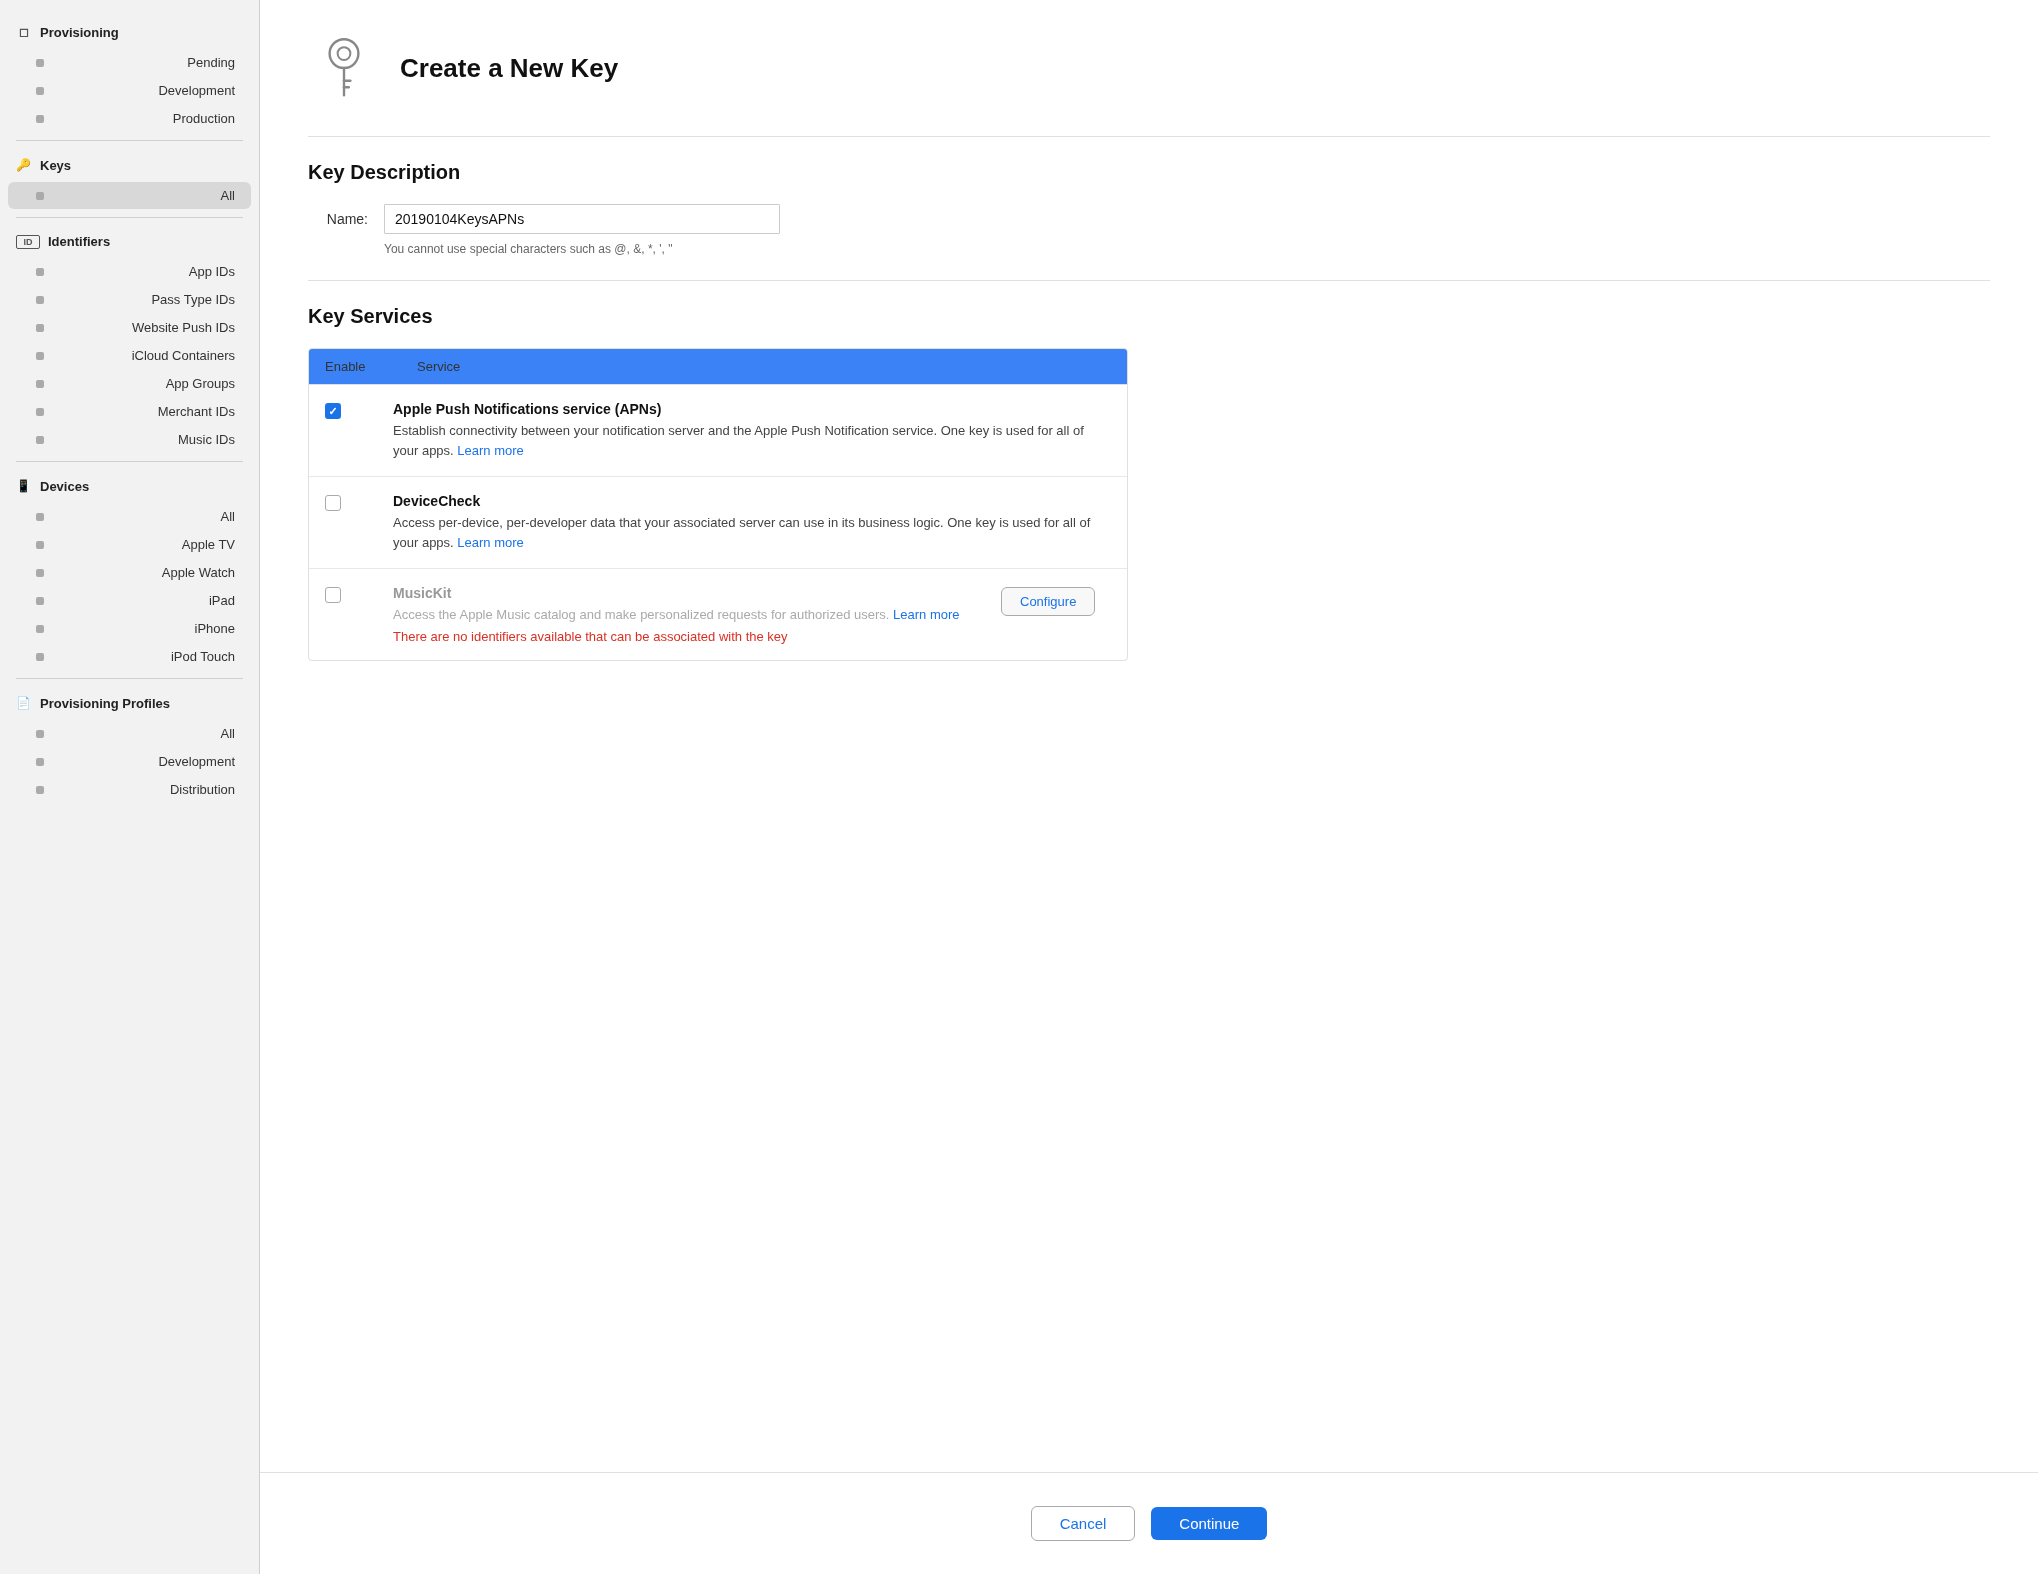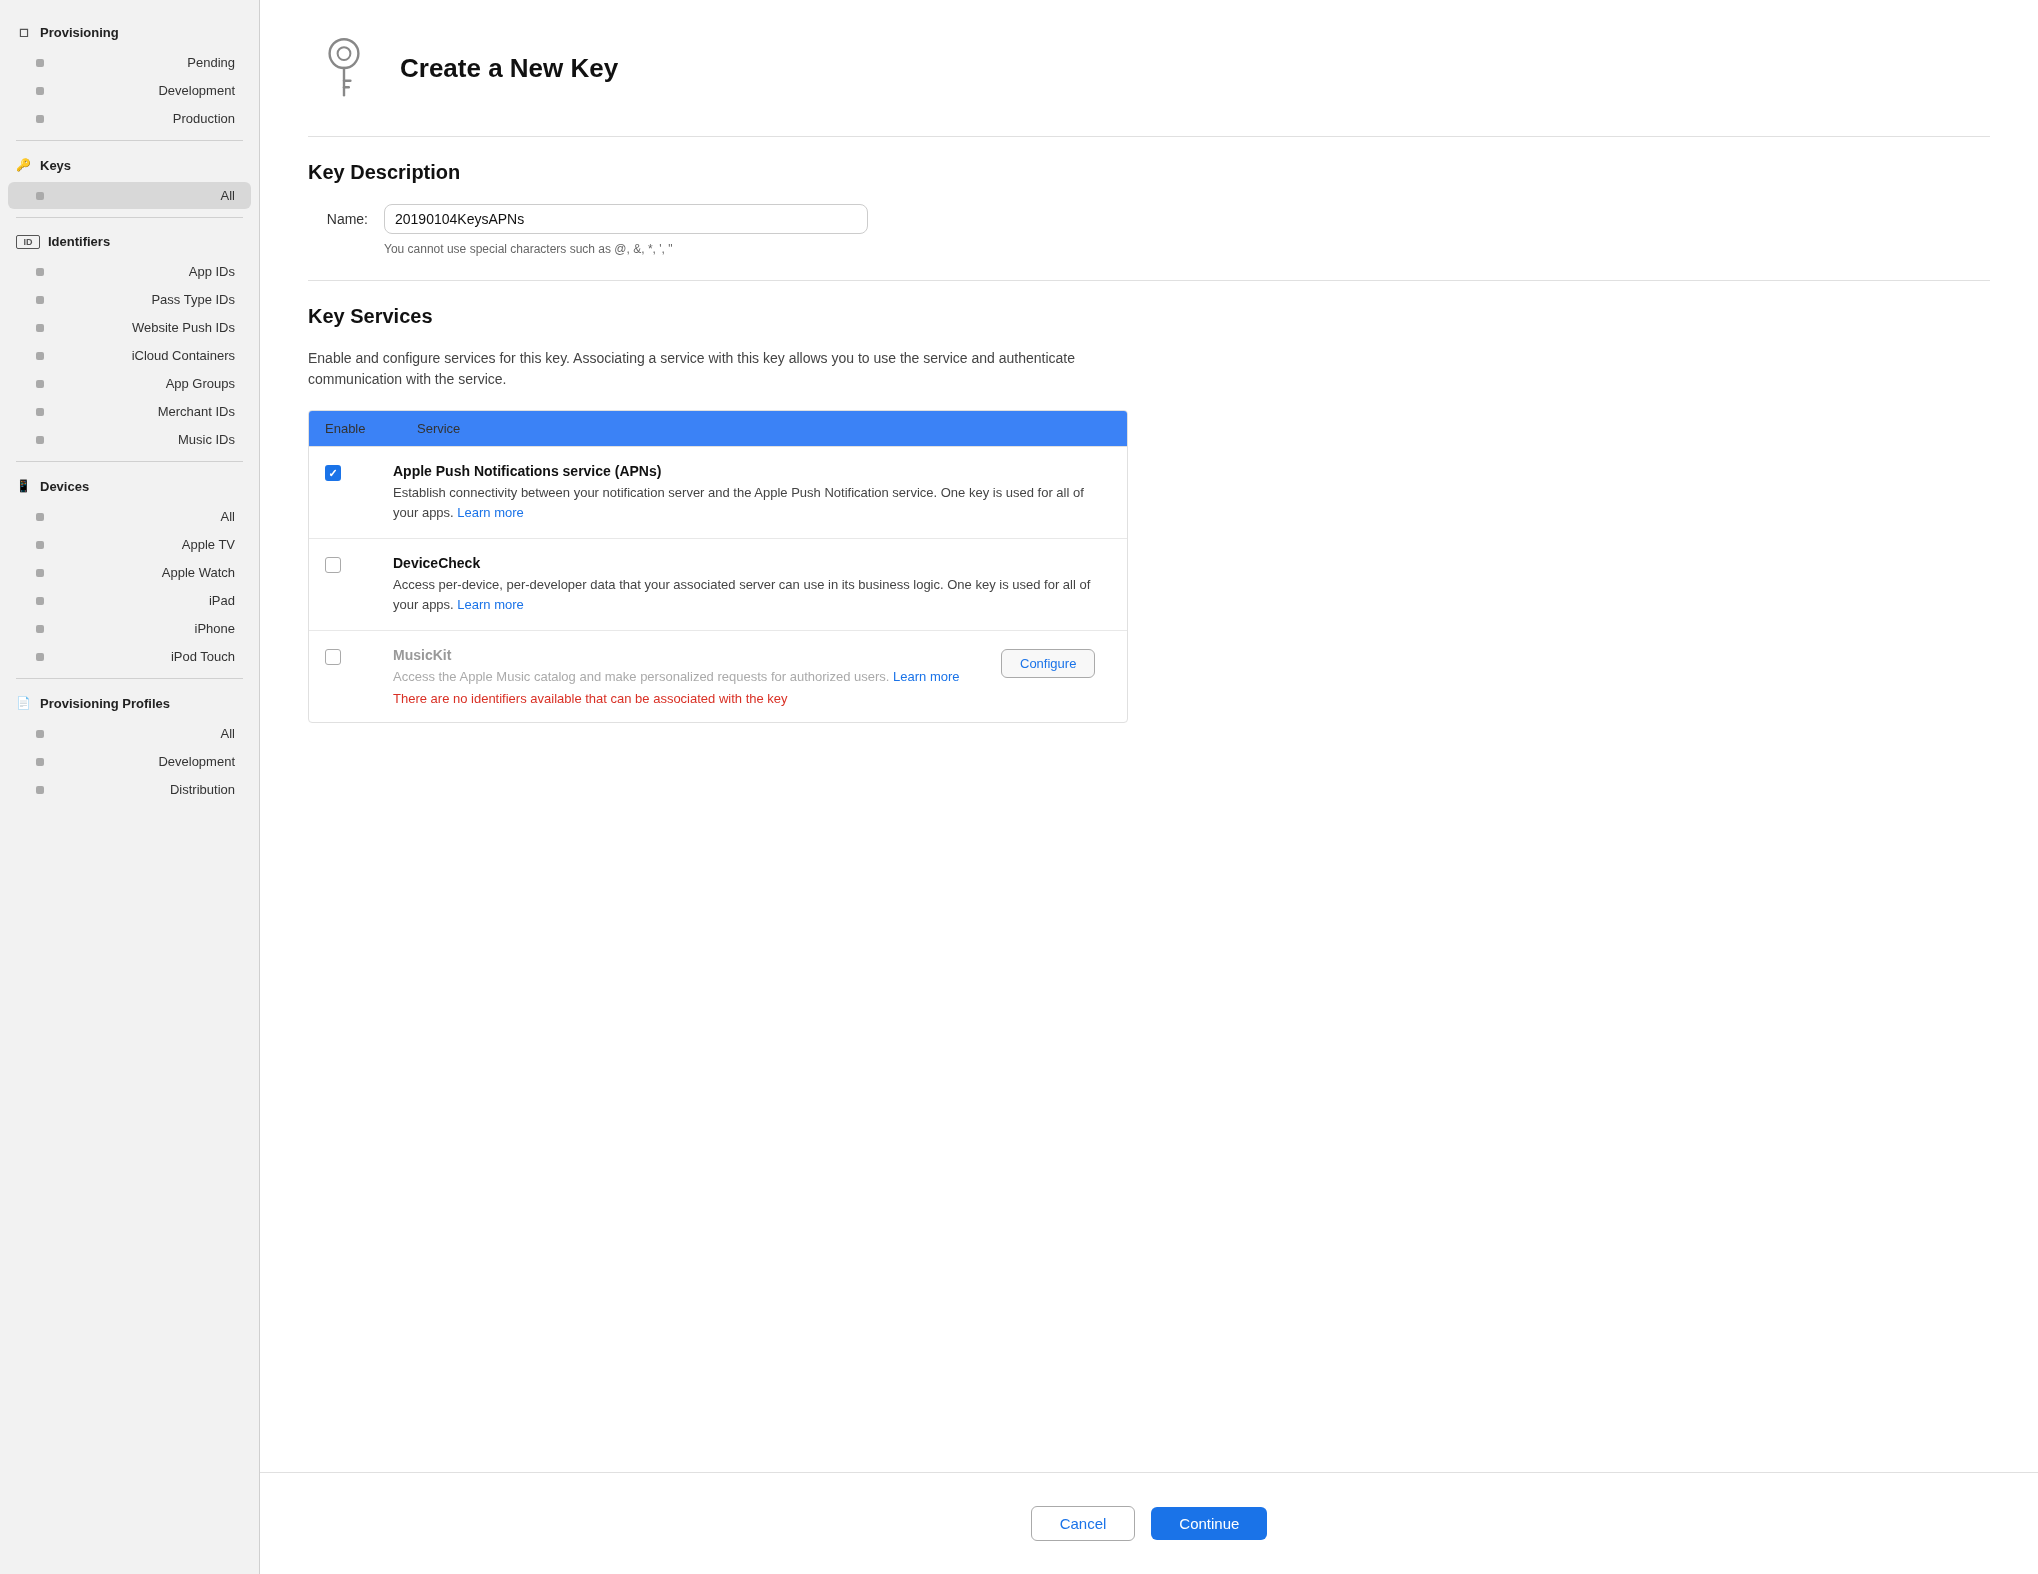--- a/index.html
+++ b/index.html
@@ -142,24 +142,24 @@
 
     .form-label {
       font-size: 14px;
       color: #333;
       text-align: right;
       width: 60px;
       flex-shrink: 0;
     }
 
     .form-input {
-      width: 484px;
+      width: 396px;
       padding: 6px 10px;
       border: 1px solid #ccc;
-      border-radius: 8px;
+      border-radius: 1px;
       font-size: 14px;
       color: #111;
       outline: none;
     }
 
     .form-hint {
       font-size: 12px;
       color: #666;
       margin-left: 76px;
     }
@@ -489,21 +489,20 @@
         <label class="form-label">Name:</label>
         <input class="form-input" type="text" value="20190104KeysAPNs" style="">
       </div>
       <p class="form-hint">You cannot use special characters such as @, &amp;, *, ', "</p>
     </section>
 
     <div class="section-divider"></div>
 
     <section>
       <h2 class="section-heading">Key Services</h2>
-      <p class="services-description">Enable and configure services for this key. Associating a service with this key allows you to use the service and authenticate communication with the service.</p>
 
       <div class="services-table">
 
         <div class="services-table-header">
           <span class="services-table-header-cell enable-col">Enable</span>
           <span class="services-table-header-cell">Service</span>
         </div>
 
         <div class="service-row">
           <div class="service-checkbox-col">

